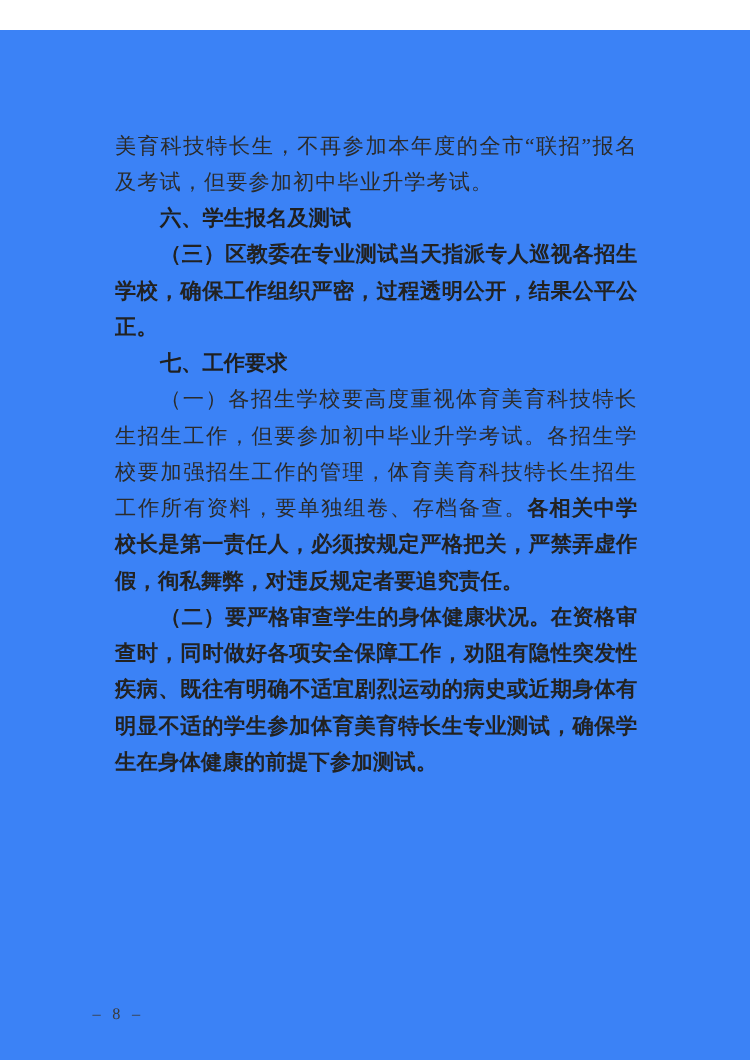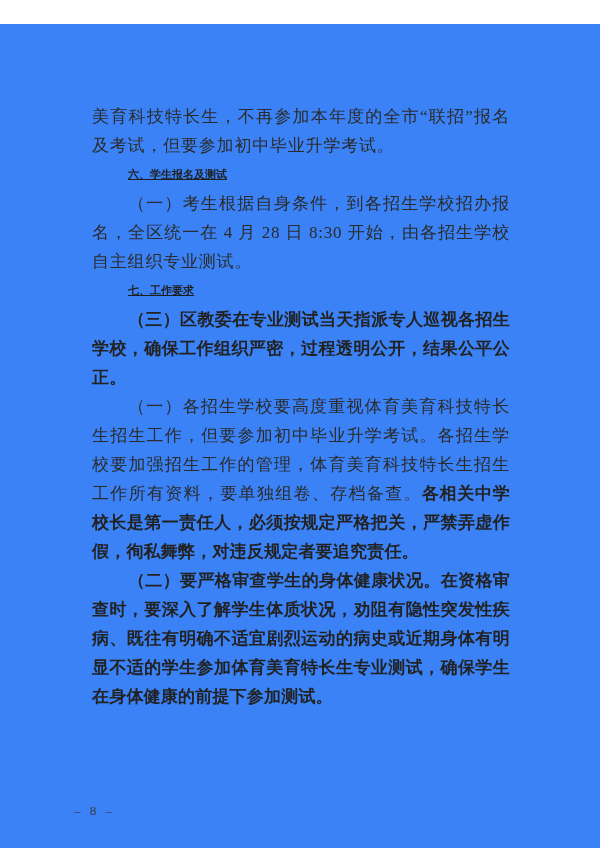--- a/index.html
+++ b/index.html
@@ -29,23 +29,22 @@
     color: #2b2b2b;
     text-align: justify;
     text-justify: inter-character;
     text-align-last: left;
   }
   .para.indent { text-indent: 36px; }
   .para.heading {
     font-family: "Liberation Sans", "DejaVu Sans", sans-serif;
     font-weight: 700;
     color: #1f1f1f;
-    font-size: 11px;
+    font-size: 17px;
     text-align: center;
-    text-decoration: underline;
   }
   .run-serif {
     font-family: "Liberation Serif", "DejaVu Serif", serif;
     letter-spacing: 0.8px;
   }
   .run-sans {
     font-family: "Liberation Sans", "DejaVu Sans", sans-serif;
     font-weight: 600;
     letter-spacing: 0.2px;
     color: #222222;
@@ -64,22 +63,21 @@
     letter-spacing: 3px;
   }
 </style>
 </head>
 <body>
 
 <div class="page">
   <main class="doc-body" id="doc-body">
       <p class="para body"><span class="run-serif">美育科技特长生，不再参加本年度的全市“联招”报名及考试，但要参加初中毕业升学考试。</span></p>
       <p class="para heading indent"><span class="run-heading">六、学生报名及测试</span></p>
-      <p class="para body indent"><span class="run-serif">（一）考生根据自身条件，到各招生学校招办报名，全区统一在 4 月 28 日 8:30 开始，由各招生学校自主组织专业测试。</span></p>
+      <p class="para body indent"><span class="run-sans">（三）区教委在专业测试当天指派专人巡视各招生学校，确保工作组织严密，过程透明公开，结果公平公正。</span></p>
       <p class="para heading indent"><span class="run-heading">七、工作要求</span></p>
-      <p class="para body indent"><span class="run-sans">（三）区教委在专业测试当天指派专人巡视各招生学校，确保工作组织严密，过程透明公开，结果公平公正。</span></p>
       <p class="para body indent"><span class="run-serif">（一）各招生学校要高度重视体育美育科技特长生招生工作，但要参加初中毕业升学考试。各招生学校要加强招生工作的管理，体育美育科技特长生招生工作所有资料，要单独组卷、存档备查。</span><span class="run-sans">各相关中学校长是第一责任人，必须按规定严格把关，严禁弄虚作假，徇私舞弊，对违反规定者要追究责任。</span></p>
-      <p class="para body indent"><span class="run-sans">（二）要严格审查学生的身体健康状况。在资格审查时，要深入了解学生体质状况，劝阻有隐性突发性疾病、既往有明确不适宜剧烈运动的病史或近期身体有明显不适的学生参加体育美育特长生专业测试，确保学生在身体健康的前提下参加测试。</span></p>
+      <p class="para body indent"><span class="run-sans">（二）要严格审查学生的身体健康状况。在资格审查时，同时做好各项安全保障工作，劝阻有隐性突发性疾病、既往有明确不适宜剧烈运动的病史或近期身体有明显不适的学生参加体育美育特长生专业测试，确保学生在身体健康的前提下参加测试。</span></p>
     </main>
   <footer class="page-footer">
     <span>– 8 –</span>
   </footer>
 </div>
 
 </body></html>

